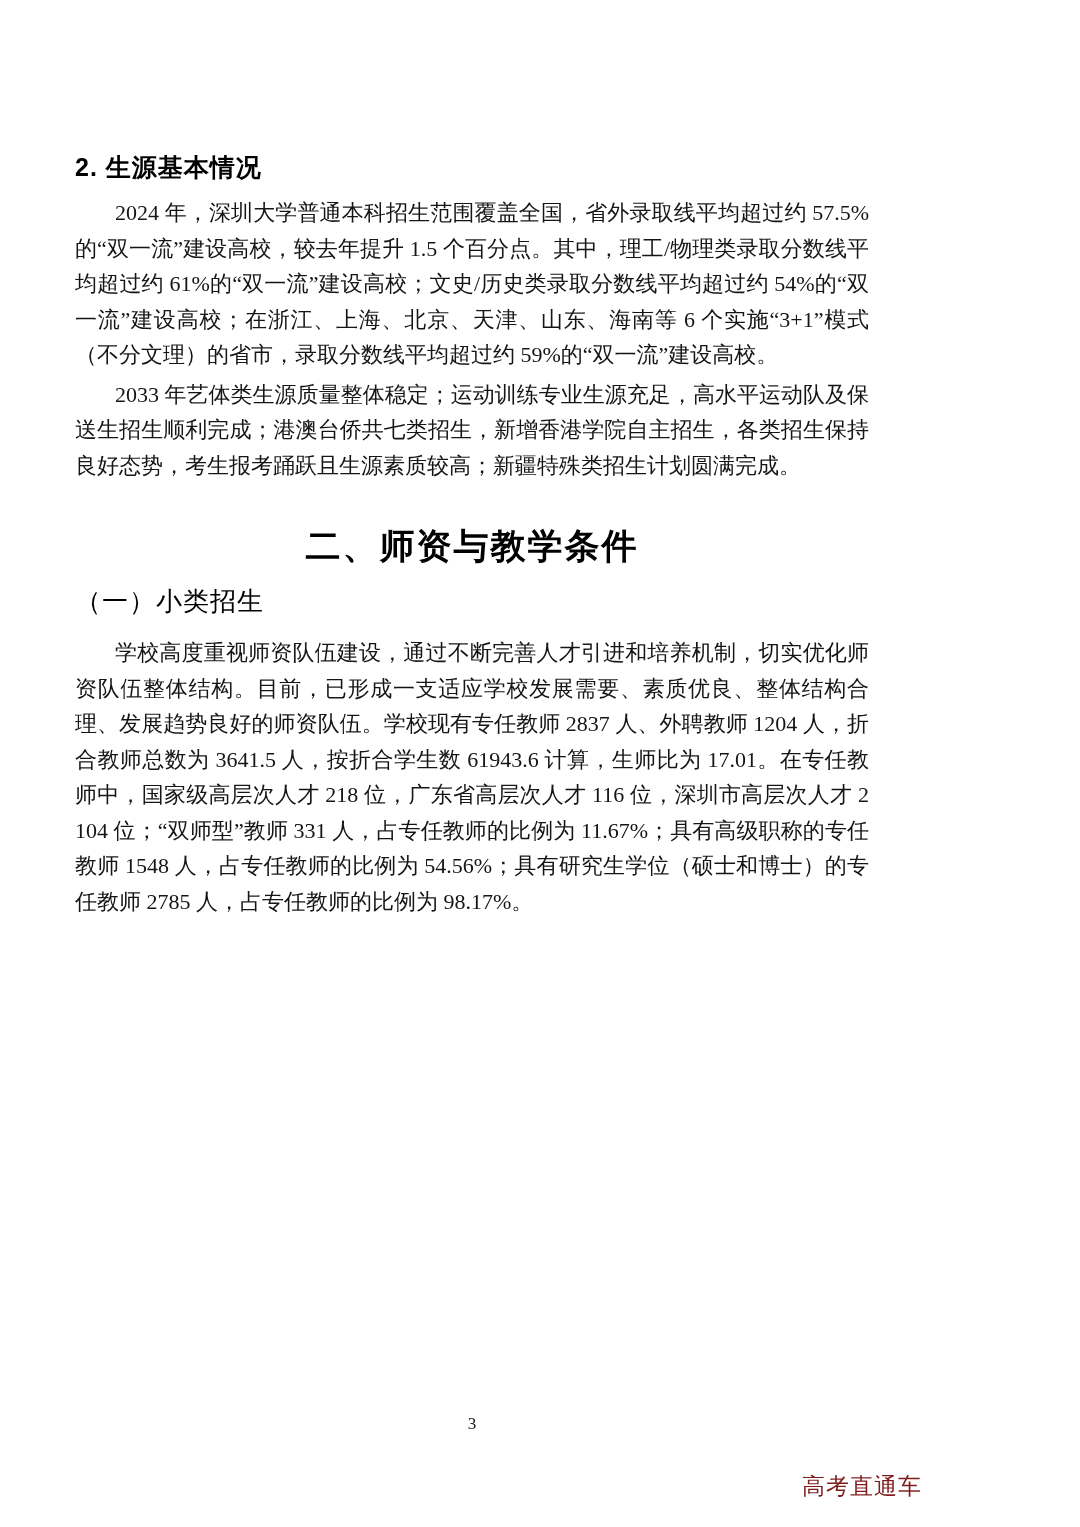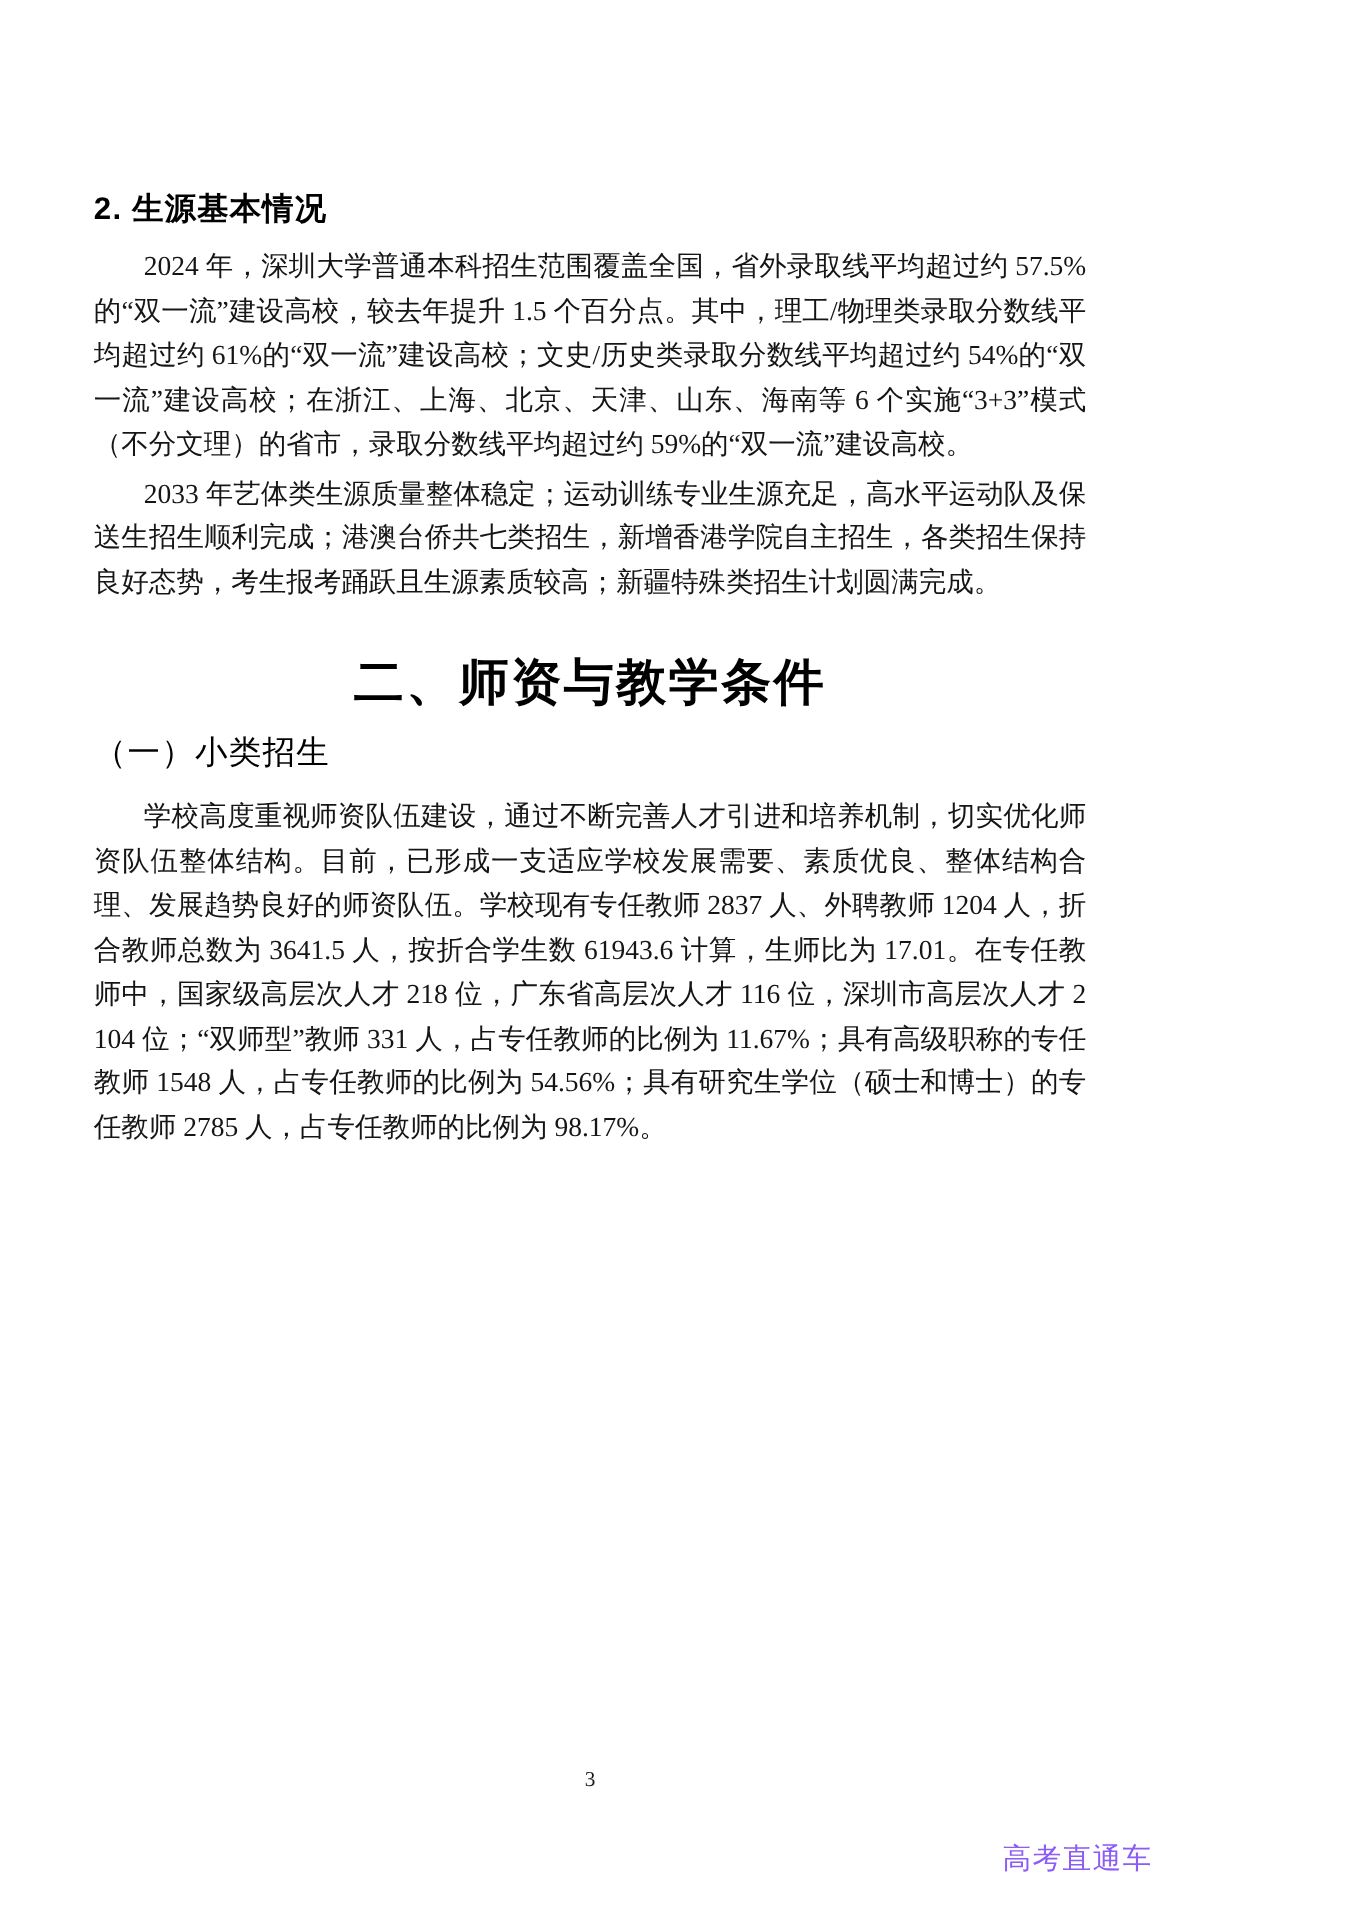--- a/index.html
+++ b/index.html
@@ -29,21 +29,21 @@
     font-size: 22px;
     line-height: 35.5px;
     text-align: justify;
     text-indent: 40px;
     margin: 0 0 4px 0;
     color: #151515;
     word-break: break-all;
   }
   h1.section-title {
     font-family: "Liberation Sans", sans-serif;
-    font-size: 40px;
+    font-size: 35px;
     line-height: 40px;
     font-weight: bold;
     color: #000000;
     text-align: center;
     margin: 43px 0 19px 0;
     letter-spacing: 2px;
   }
   h3.sub-heading {
     font-family: "Liberation Sans", sans-serif;
     font-size: 26px;
@@ -64,33 +64,33 @@
     color: #1a1a1a;
     font-family: "Liberation Serif", serif;
   }
   .watermark {
     position: absolute;
     top: 1472px;
     right: 22px;
     font-family: "Liberation Sans", sans-serif;
     font-size: 23px;
     line-height: 28px;
-    color: #8b5cf6;
+    color: #7f1d1d;
     letter-spacing: 1px;
   }
 </style>
 </head>
 <body>
 
 <div class="page">
   <div class="content">
 
     <h2 class="num-heading">2. 生源基本情况</h2>
 
-    <p class="body-para">2024 年，深圳大学普通本科招生范围覆盖全国，省外录取线平均超过约 57.5%的“双一流”建设高校，较去年提升 1.5 个百分点。其中，理工/物理类录取分数线平均超过约 61%的“双一流”建设高校；文史/历史类录取分数线平均超过约 54%的“双一流”建设高校；在浙江、上海、北京、天津、山东、海南等 6 个实施“3+3”模式（不分文理）的省市，录取分数线平均超过约 59%的“双一流”建设高校。</p>
+    <p class="body-para">2024 年，深圳大学普通本科招生范围覆盖全国，省外录取线平均超过约 57.5%的“双一流”建设高校，较去年提升 1.5 个百分点。其中，理工/物理类录取分数线平均超过约 61%的“双一流”建设高校；文史/历史类录取分数线平均超过约 54%的“双一流”建设高校；在浙江、上海、北京、天津、山东、海南等 6 个实施“3+1”模式（不分文理）的省市，录取分数线平均超过约 59%的“双一流”建设高校。</p>
 
 
     <p class="body-para">2033 年艺体类生源质量整体稳定；运动训练专业生源充足，高水平运动队及保送生招生顺利完成；港澳台侨共七类招生，新增香港学院自主招生，各类招生保持良好态势，考生报考踊跃且生源素质较高；新疆特殊类招生计划圆满完成。</p>
 
     <h1 class="section-title">二、师资与教学条件</h1>
 
     <h3 class="sub-heading">（一）小类招生</h3>
 
     <p class="body-para">学校高度重视师资队伍建设，通过不断完善人才引进和培养机制，切实优化师资队伍整体结构。目前，已形成一支适应学校发展需要、素质优良、整体结构合理、发展趋势良好的师资队伍。学校现有专任教师 2837 人、外聘教师 1204 人，折合教师总数为 3641.5 人，按折合学生数 61943.6 计算，生师比为 17.01。在专任教师中，国家级高层次人才 218 位，广东省高层次人才 116 位，深圳市高层次人才 2104 位；“双师型”教师 331 人，占专任教师的比例为 11.67%；具有高级职称的专任教师 1548 人，占专任教师的比例为 54.56%；具有研究生学位（硕士和博士）的专任教师 2785 人，占专任教师的比例为 98.17%。</p>
 

